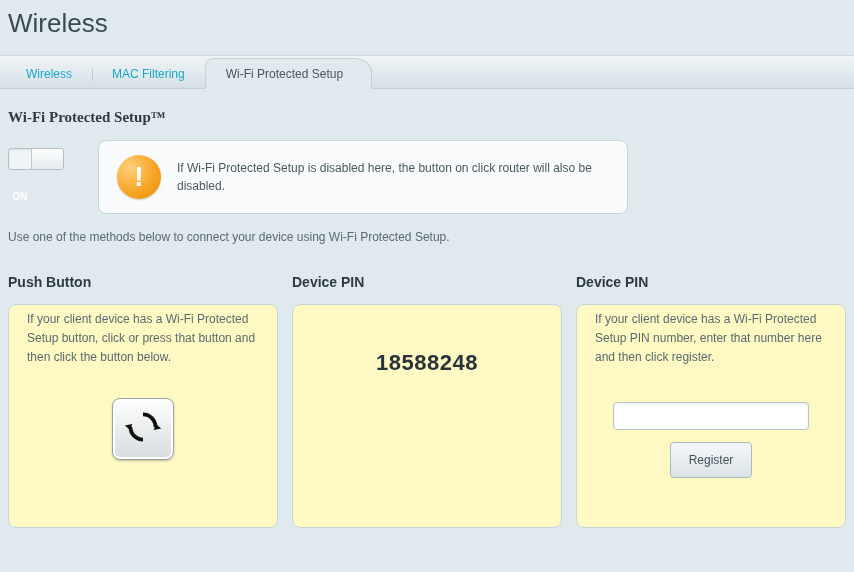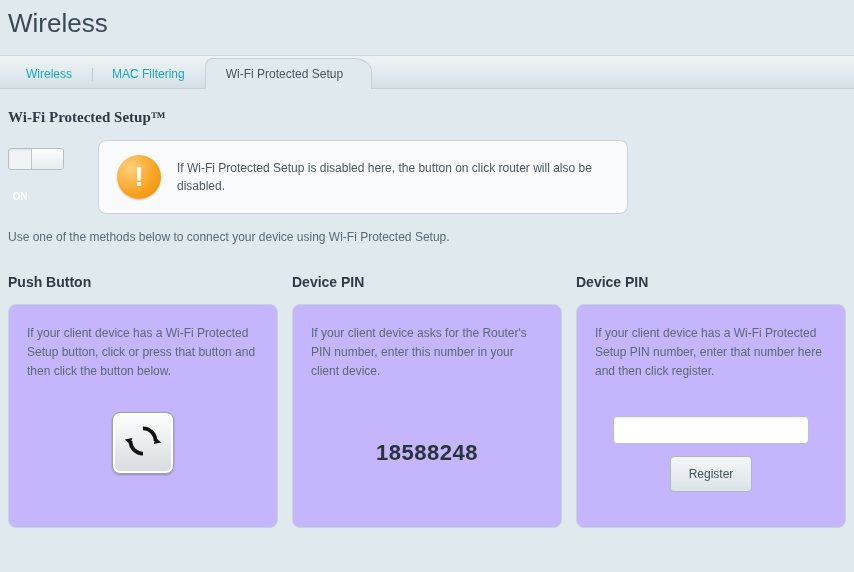--- a/index.html
+++ b/index.html
@@ -139,24 +139,24 @@
     gap: 14px;
   }
   .col { flex: 1; }
   .col h3 {
     font-size: 14px;
     color: #2f3b44;
     margin: 0 0 14px 0;
     font-weight: 700;
   }
   .panel {
-    background: #c4b5fd;
+    background: #fef9c3;
     border: 1px solid #c7d5d9;
     border-radius: 8px;
-    padding: 19px 18px 22px 18px;
+    padding: 5px 18px 22px 18px;
     min-height: 224px;
     display: flex;
     flex-direction: column;
   }
   .panel p {
     font-size: 12px;
     color: #5b6a72;
     line-height: 1.6;
     margin: 0 0 18px 0;
   }
@@ -257,21 +257,20 @@
                 </svg>
               </span>
             </div>
           </div>
         </div>
       </div>
 
       <div class="col">
         <h3>Device PIN</h3>
         <div class="panel">
-          <p>If your client device asks for the Router's PIN number, enter this number in your client device.</p>
           <div class="pin-display">18588248</div>
         </div>
       </div>
 
       <div class="col">
         <h3>Device PIN</h3>
         <div class="panel">
           <p>If your client device has a Wi-Fi Protected Setup PIN number, enter that number here and then click register.</p>
           <input type="text" class="pin-input" value="" style="">
           <button class="register-btn">Register</button>

